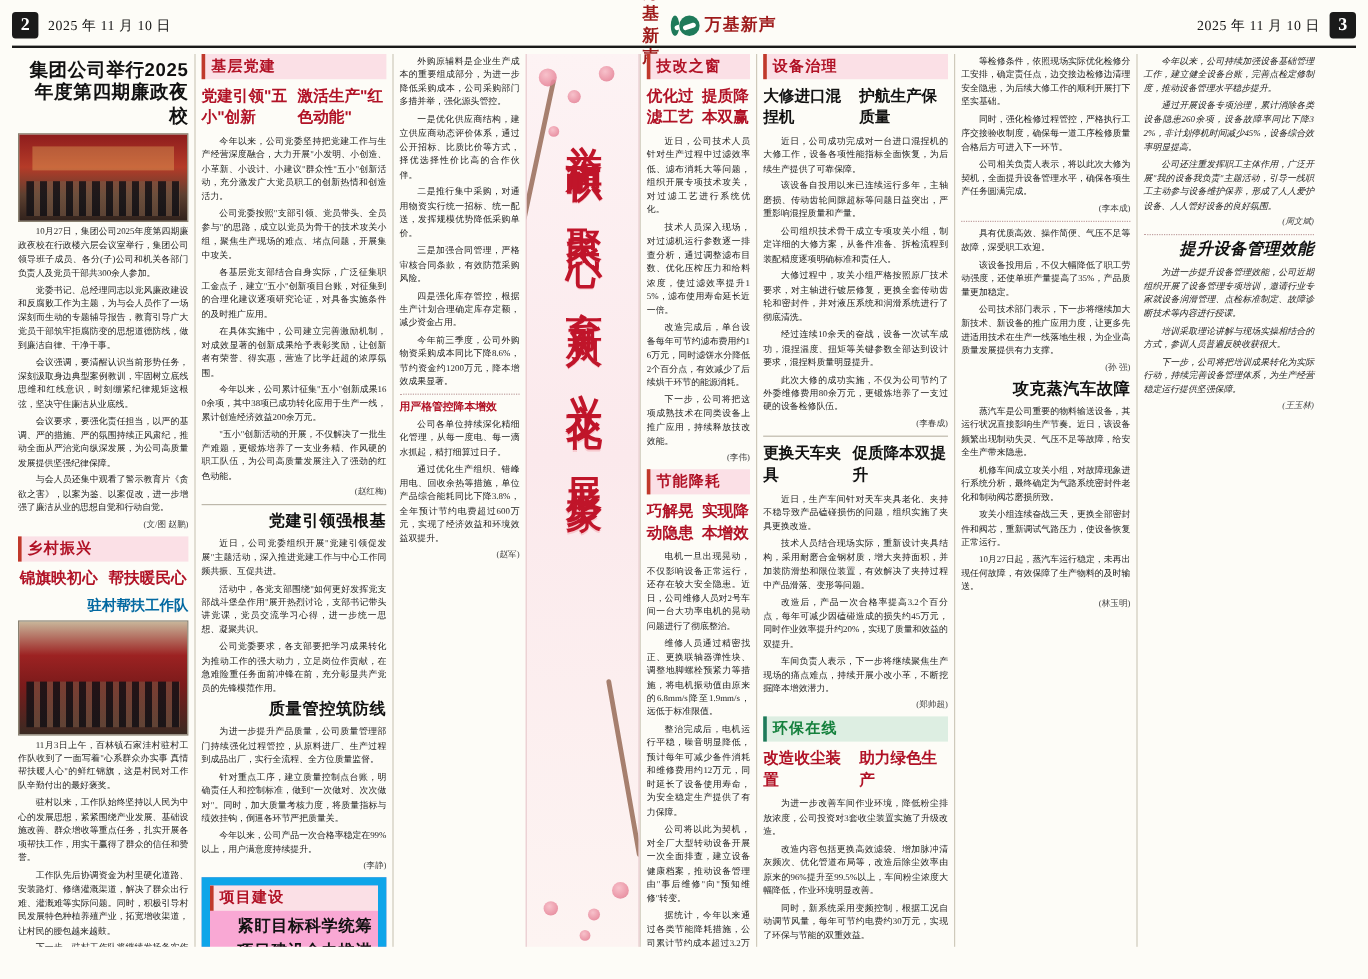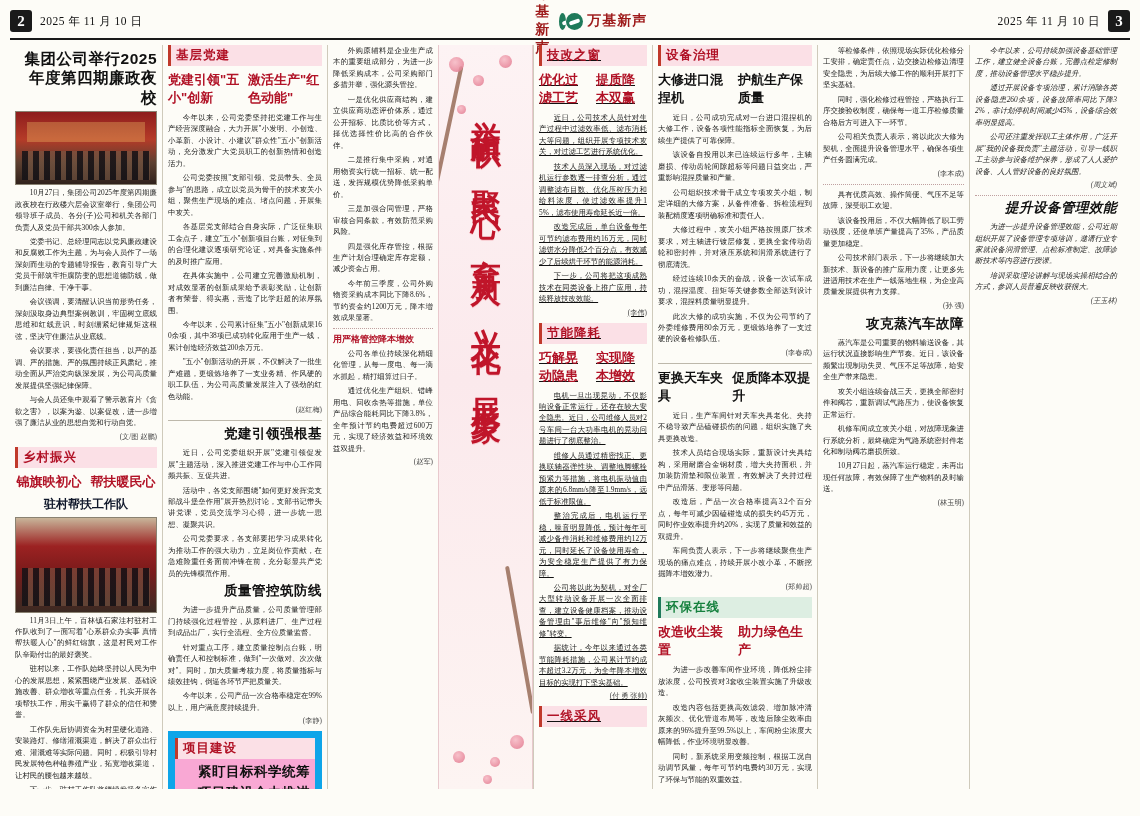--- a/index.html
+++ b/index.html
@@ -61,21 +61,21 @@
   .col {
     padding:0 5px;
     border-right:1px solid #cfcabb;
     overflow:hidden;
   }
   .col:last-child { border-right:none; }
   .c1 { width:153px; }
   .c2 { width:165px; }
   .c3 { width:110px; border-right:none; }
   .c-center { width:95px; border-right:none; padding:0; }
-  .c4 { width:120px; border-left:1px solid #cfcabb;text-decoration:underline;}
+  .c4 { width:98px; border-left:1px solid #cfcabb;}
   .c5 { width:165px; }
   .c6 { width:152px; }
   .c7 { width:152px; border-right:none;font-style:italic;}
 
   
   .banner {
     background:#fbe0e6;
     border-left:3px solid #c0392b;
     color:#b11226;
     font-weight:bold;
@@ -88,22 +88,22 @@
   .banner.green { background:#ddeee2; border-left-color:#1f7a5a; color:#15803d; }
 
   h2.head {
     font-size:15.5px; font-weight:bold; text-align:right;
     margin:4px 0 4px 0; line-height:1.25;
     font-family:"Liberation Sans", sans-serif;
     letter-spacing:.5px;
   }
   h2.head.sm { font-size:13.5px; }
   h3.subhead {
-    font-size:12px; text-align:center; font-weight:bold;
-    margin:2px 0 4px 0; color:#0f172a;
+    font-size:12px; text-align:right; font-weight:bold;
+    margin:2px 0 4px 0; color:#0369a1;
   }
   .dual-head {
     display:flex; justify-content:space-around; gap:6px;
     margin:4px 0 5px;
   }
   .dual-head span {
     font-size:13px; font-weight:bold;
     font-family:"Liberation Sans", sans-serif;
   }
   .dual-head.red span { color:#b11226; }
@@ -379,32 +379,33 @@
       <p class="txt">同时，强化检修过程管控，严格执行工序交接验收制度，确保每一道工序检修质量合格后方可进入下一环节。</p>
       <p class="txt">公司相关负责人表示，将以此次大修为契机，全面提升设备管理水平，确保各项生产任务圆满完成。</p>
       <div class="sign">(李本成)</div>
       <hr class="tiny-rule">
       <p class="txt">具有优质高效、操作简便、气压不足等故障，深受职工欢迎。</p>
       <p class="txt">该设备投用后，不仅大幅降低了职工劳动强度，还使单班产量提高了35%，产品质量更加稳定。</p>
       <p class="txt">公司技术部门表示，下一步将继续加大新技术、新设备的推广应用力度，让更多先进适用技术在生产一线落地生根，为企业高质量发展提供有力支撑。</p>
       <div class="sign">(孙 强)</div>
       <h2 class="head sm">攻克蒸汽车故障</h2>
       <p class="txt">蒸汽车是公司重要的物料输送设备，其运行状况直接影响生产节奏。近日，该设备频繁出现制动失灵、气压不足等故障，给安全生产带来隐患。</p>
+      <p class="txt">机修车间成立攻关小组，对故障现象进行系统分析，最终确定为气路系统密封件老化和制动阀芯磨损所致。</p>
       <p class="txt">攻关小组连续奋战三天，更换全部密封件和阀芯，重新调试气路压力，使设备恢复正常运行。</p>
-      <p class="txt">机修车间成立攻关小组，对故障现象进行系统分析，最终确定为气路系统密封件老化和制动阀芯磨损所致。</p>
       <p class="txt">10月27日起，蒸汽车运行稳定，未再出现任何故障，有效保障了生产物料的及时输送。</p>
       <div class="sign">(林玉明)</div>
     </div>
 
     <div class="col c7">
       <p class="txt">今年以来，公司持续加强设备基础管理工作，建立健全设备台账，完善点检定修制度，推动设备管理水平稳步提升。</p>
       <p class="txt">通过开展设备专项治理，累计消除各类设备隐患260余项，设备故障率同比下降32%，非计划停机时间减少45%，设备综合效率明显提高。</p>
       <p class="txt">公司还注重发挥职工主体作用，广泛开展"我的设备我负责"主题活动，引导一线职工主动参与设备维护保养，形成了人人爱护设备、人人管好设备的良好氛围。</p>
       <div class="sign">(周文斌)</div>
       <hr class="tiny-rule">
       <h2 class="head sm">提升设备管理效能</h2>
       <p class="txt">为进一步提升设备管理效能，公司近期组织开展了设备管理专项培训，邀请行业专家就设备润滑管理、点检标准制定、故障诊断技术等内容进行授课。</p>
       <p class="txt">培训采取理论讲解与现场实操相结合的方式，参训人员普遍反映收获很大。</p>
+      <p class="txt">下一步，公司将把培训成果转化为实际行动，持续完善设备管理体系，为生产经营稳定运行提供坚强保障。</p>
       <div class="sign">(王玉林)</div>
     </div>
 
   </div>
 </div>
 
 </body></html>

